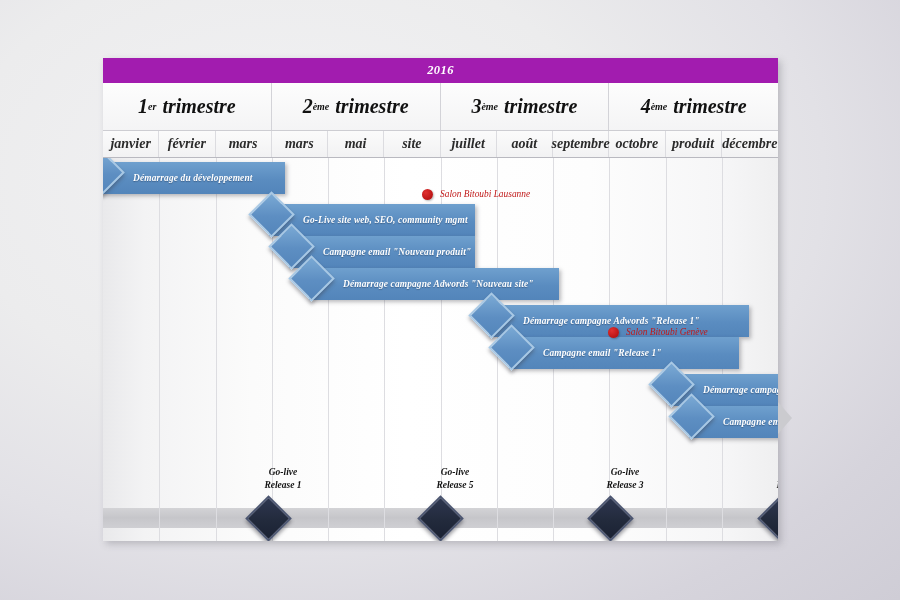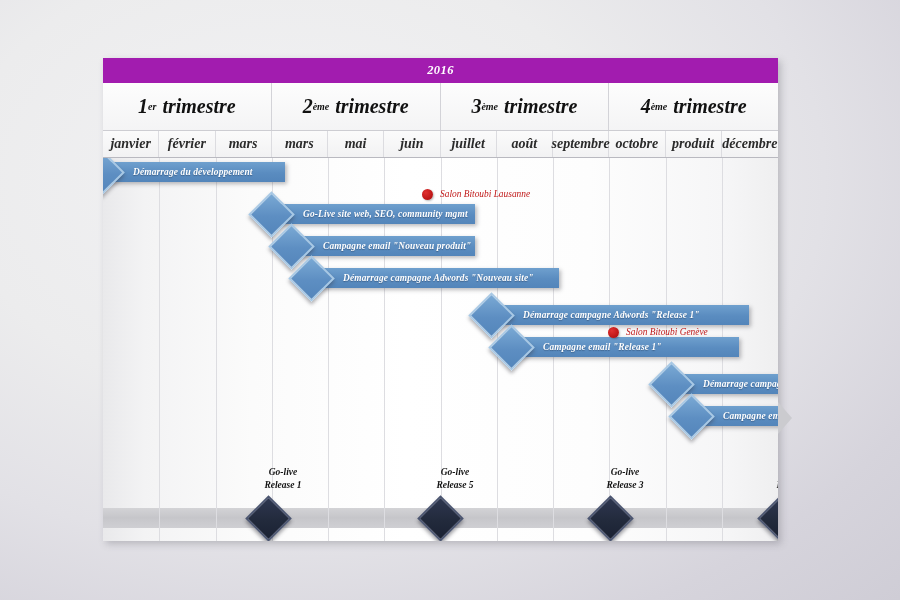--- a/index.html
+++ b/index.html
@@ -78,21 +78,21 @@
     position:absolute; left:675px; top:344px;
     width:0;height:0;
     border-top:16px solid transparent;
     border-bottom:16px solid transparent;
     border-left:14px solid #cbcbcf;
   }
 
   
   .task { position:absolute; height:22px; }
   .task .bar {
-    position:absolute; left:0; top:0; height:20px;
+    position:absolute; left:0; top:0; height:32px;
     background:linear-gradient(180deg,#6fa0ce 0%,#5a8cc0 55%,#5385ba 100%);
     box-shadow:2px 2px 4px rgba(60,60,70,.35);
     display:flex; align-items:center;text-align:center;
   }
   .task .bar span {
     color:#ffffff; font-style:italic; font-weight:bold;
     font-size:9.4px; white-space:nowrap;
     padding-left:34px; padding-right:10px;
     text-shadow:0 1px 1px rgba(30,50,80,.45);
     letter-spacing:.15px;
@@ -165,21 +165,21 @@
         <span style="margin-left: 6px;">trimestre</span>
       </div>
     </div>
 
   <div class="month-row">
       <div class="month-cell">janvier</div>
       <div class="month-cell">février</div>
       <div class="month-cell">mars</div>
       <div class="month-cell">mars</div>
       <div class="month-cell">mai</div>
-      <div class="month-cell">juin</div>
+      <div class="month-cell">site</div>
       <div class="month-cell">juillet</div>
       <div class="month-cell">août</div>
       <div class="month-cell">septembre</div>
       <div class="month-cell">octobre</div>
       <div class="month-cell">produit</div>
       <div class="month-cell">décembre</div>
     </div>
 
   <div class="plot">
     <div class="timeline-strip"></div>

